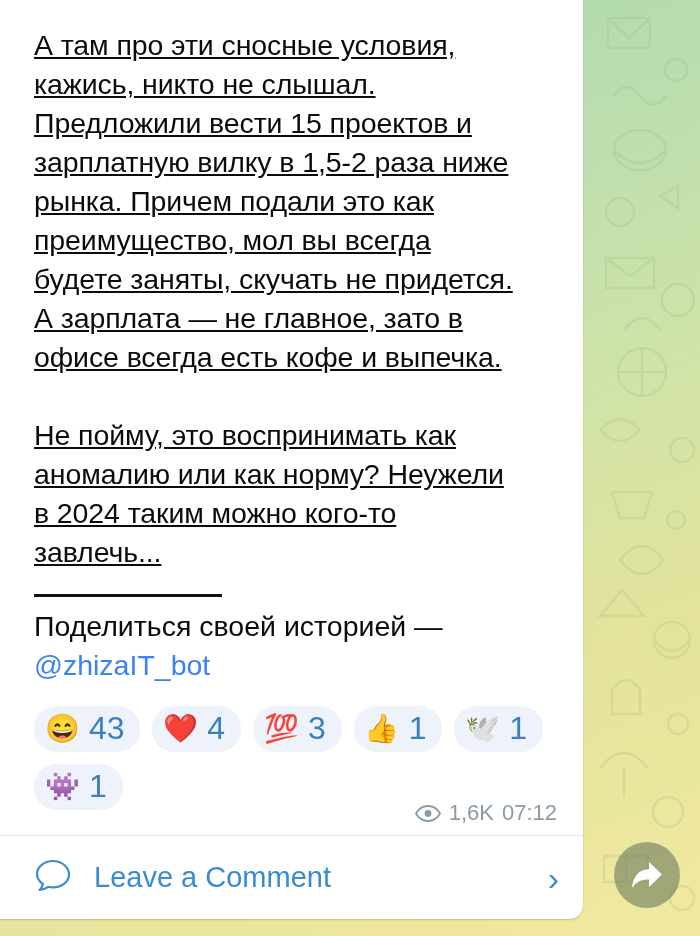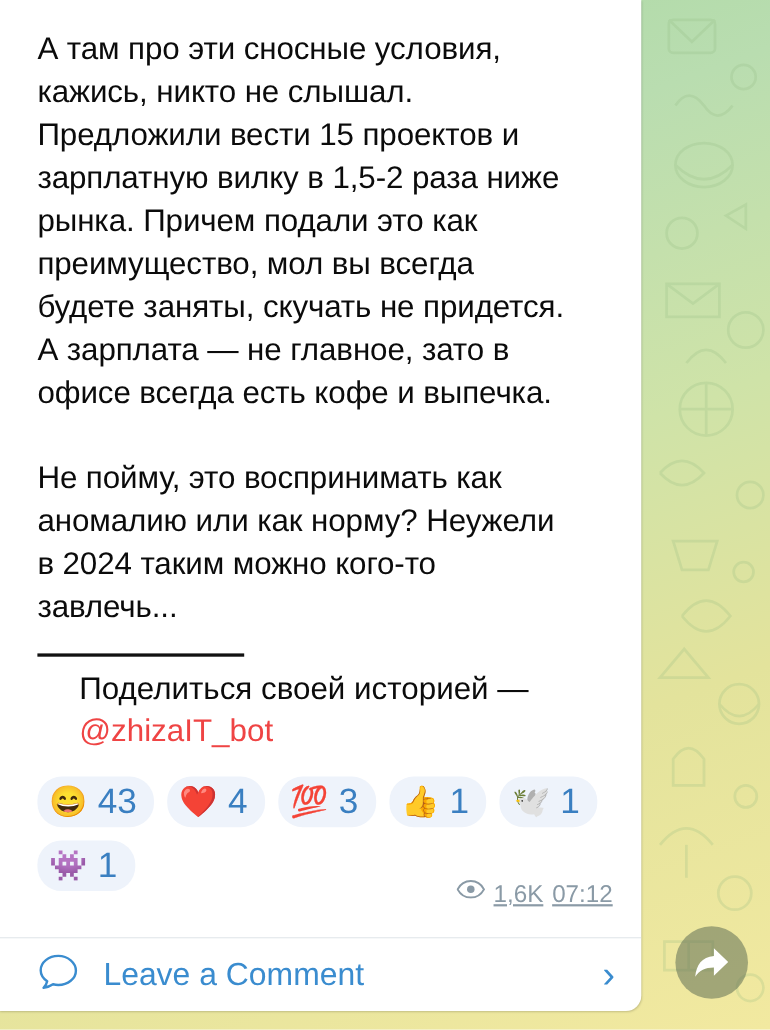--- a/index.html
+++ b/index.html
@@ -38,38 +38,38 @@
   .message-body {
     padding: 26px 26px 0 34px;
   }
 
   .msg-text {
     font-size: 28.5px;
     line-height: 1.37;
     color: #0b0b0b;
     white-space: pre-wrap;
     letter-spacing: -0.1px;
+    text-decoration: underline;
   }
 
   .divider-rule {
     width: 188px;
     height: 3px;
     background: #121212;
     margin: 22px 0 10px 0;
   }
 
   .share-line {
     font-size: 28.5px;
     line-height: 1.37;
     color: #0b0b0b;
     white-space: pre-wrap;
-    margin-left: 38px;
   }
   .bot-link {
-    color: #ef4444;
+    color: #3b82f6;
     text-decoration: none;
   }
 
   .reactions {
     display: flex;
     flex-wrap: wrap;
     gap: 12px;
     padding: 20px 26px 0 34px;
   }
   .reaction {
@@ -90,34 +90,33 @@
     font-size: 32px;
     color: #3a7fc1;
     font-weight: 500;
   }
 
   .meta-row {
     position: absolute;
     right: 26px;
     top: 800px;
     display: flex;
-    align-items: flex-start;
+    align-items: center;
     gap: 8px;
     color: #8a9aa6;
     font-size: 22px;
-    text-decoration: underline;
   }
   .eye-icon svg { display: block; }
 
   .comment-bar {
     position: absolute;
     left: 0;
     right: 0;
     bottom: 0;
-    height: 67px;
+    height: 84px;
     border-top: 1px solid #e2e6ea;
     display: flex;
     align-items: center;
     padding: 0 24px 0 34px;
     box-sizing: border-box;
   }
   .comment-left {
     display: flex;
     align-items: center;
     gap: 22px;

